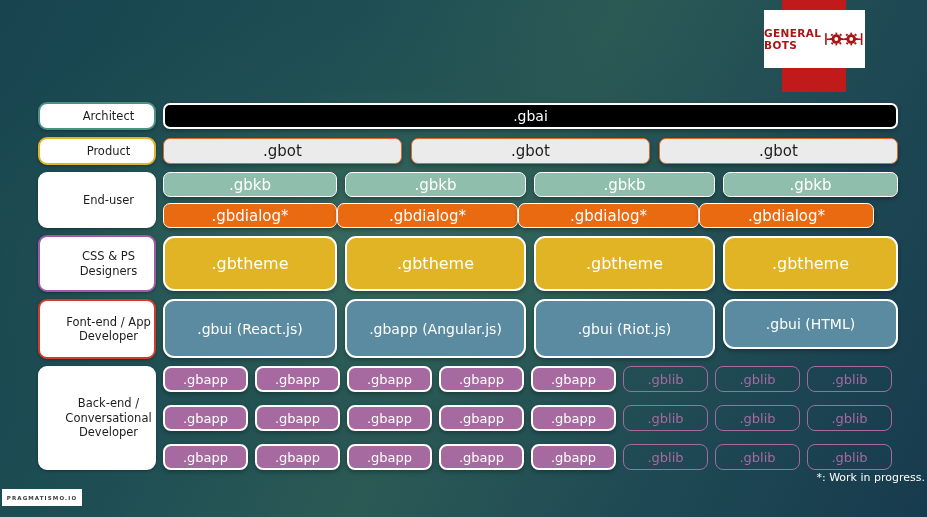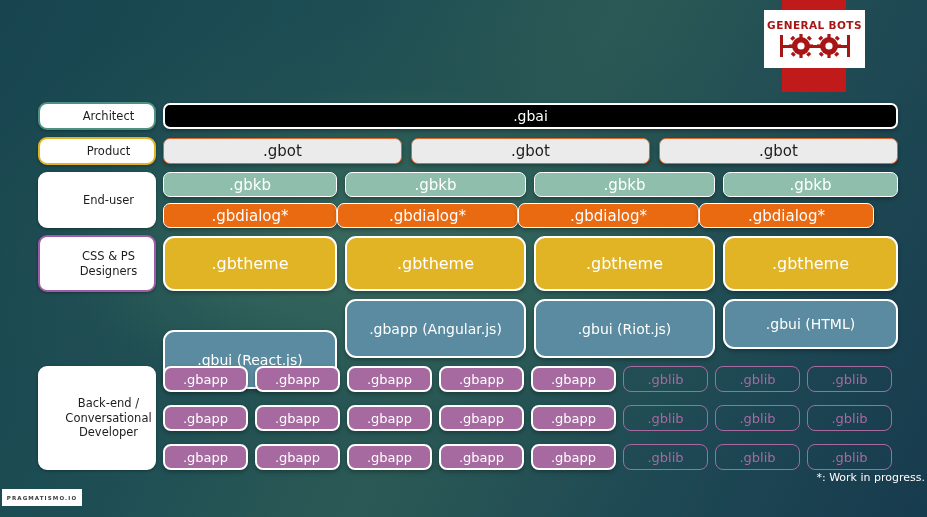--- a/index.html
+++ b/index.html
@@ -21,21 +21,21 @@
     font-weight:300;
     font-family:"DejaVu Sans","Liberation Sans",sans-serif;
     text-shadow:0 1px 3px rgba(0,0,0,.35);
     white-space:nowrap;
   }
   
   #logo-wrap{position:absolute;left:782px;top:0;width:64px;height:92px;}
   #logo-redbar{position:absolute;left:0;top:0;width:64px;height:92px;background:#c01a1a;}
   #logo-card{
     position:absolute;left:-18px;top:10px;width:101px;height:58px;background:#ffffff;
-    display:flex;flex-direction:column;align-items:center;justify-content:center;gap:2px;
+    display:flex;flex-direction:row;align-items:center;justify-content:center;gap:2px;
   }
   #logo-text{
     font-size:10.5px;font-weight:bold;color:#a81515;letter-spacing:.4px;
     font-family:"DejaVu Sans","Liberation Sans",sans-serif;
   }
   #logo-gears{display:block;}
   
   .row{position:absolute;display:flex;}
   .cell{
     box-sizing:border-box;display:flex;align-items:center;justify-content:center;
@@ -136,20 +136,21 @@
           </g>
         </g>
       </svg>
     </div>
   </div>
 
   <div class="lbl l-architect" style="top:102px;height:28px;">Architect</div>
   <div class="lbl l-product" style="top:137px;height:28px;">Product</div>
   <div class="lbl l-enduser" style="top:172px;height:56px;">End-user</div>
   <div class="lbl l-css" style="top:235px;height:57px;">CSS &amp; PS Designers</div>
+  <div class="lbl l-front" style="top:299px;height:60px;">Font-end / App Developer</div>
   <div class="lbl l-back" style="top:366px;height:104px;">Back-end / Conversational Developer</div>
 
   <div class="row" style="left:163px;top:103px;width:735px;">
     <div class="cell c-gbai" style="width:735px;height:26px;">.gbai</div>
   </div>
 
   <div class="row" style="left:163px;top:138px;width:735px;gap:9px;">
     <div class="cell c-gbot" style="width:239px;height:26px;">.gbot</div>
     <div class="cell c-gbot" style="width:239px;height:26px;">.gbot</div>
     <div class="cell c-gbot" style="width:239px;height:26px;">.gbot</div>
@@ -170,21 +171,21 @@
   </div>
 
   <div class="row" style="left:163px;top:236px;width:735px;gap:8px;">
     <div class="cell c-gbtheme" style="width:174px;height:55px;">.gbtheme</div>
     <div class="cell c-gbtheme" style="width:181px;height:55px;">.gbtheme</div>
     <div class="cell c-gbtheme" style="width:181px;height:55px;">.gbtheme</div>
     <div class="cell c-gbtheme" style="width:175px;height:55px;">.gbtheme</div>
   </div>
 
   <div class="row" style="left:163px;top:299px;width:735px;gap:8px;">
-    <div class="cell c-gbui" style="width:174px;height:59px;margin-top:31px;">.gbui (React.js)</div>
+    <div class="cell c-gbui" style="width:174px;height:59px;">.gbui (React.js)</div>
     <div class="cell c-gbui" style="width:181px;height:59px;">.gbapp (Angular.js)</div>
     <div class="cell c-gbui" style="width:181px;height:59px;">.gbui (Riot.js)</div>
     <div class="cell c-gbui" style="width:175px;height:50px;">.gbui (HTML)</div>
   </div>
 
   <div class="row" style="left:163px;top:366px;width:735px;gap:7px;">
     <div class="cell c-gbapp" style="width:85px;height:26px;">.gbapp</div>
     <div class="cell c-gbapp" style="width:85px;height:26px;">.gbapp</div>
     <div class="cell c-gbapp" style="width:85px;height:26px;">.gbapp</div>
     <div class="cell c-gbapp" style="width:85px;height:26px;">.gbapp</div>

